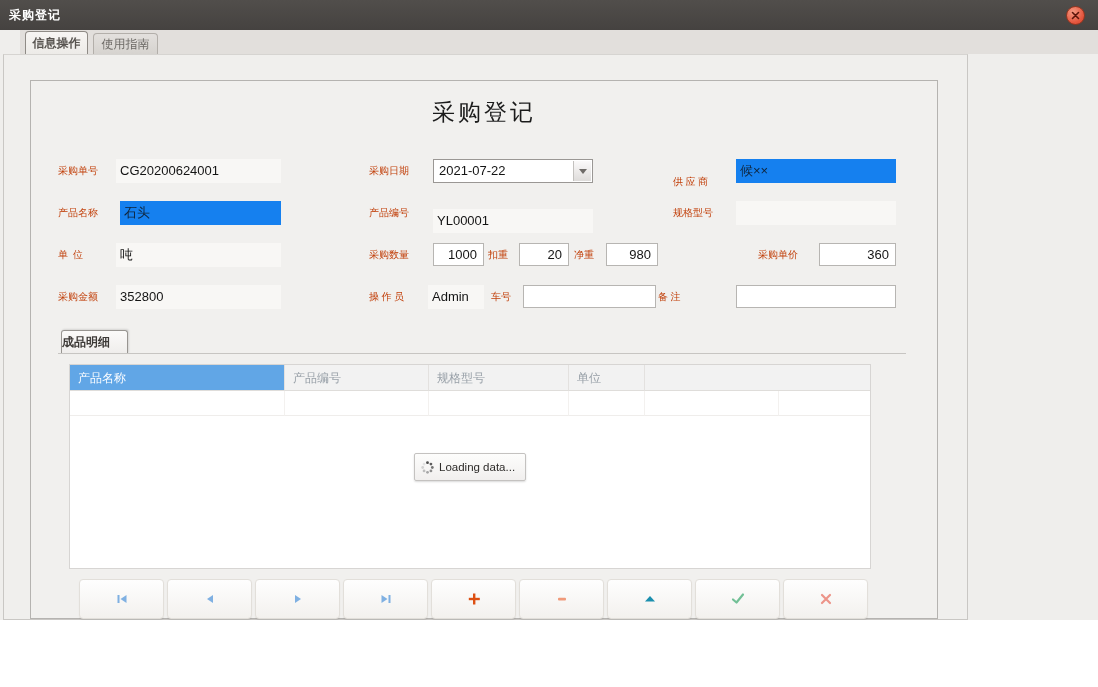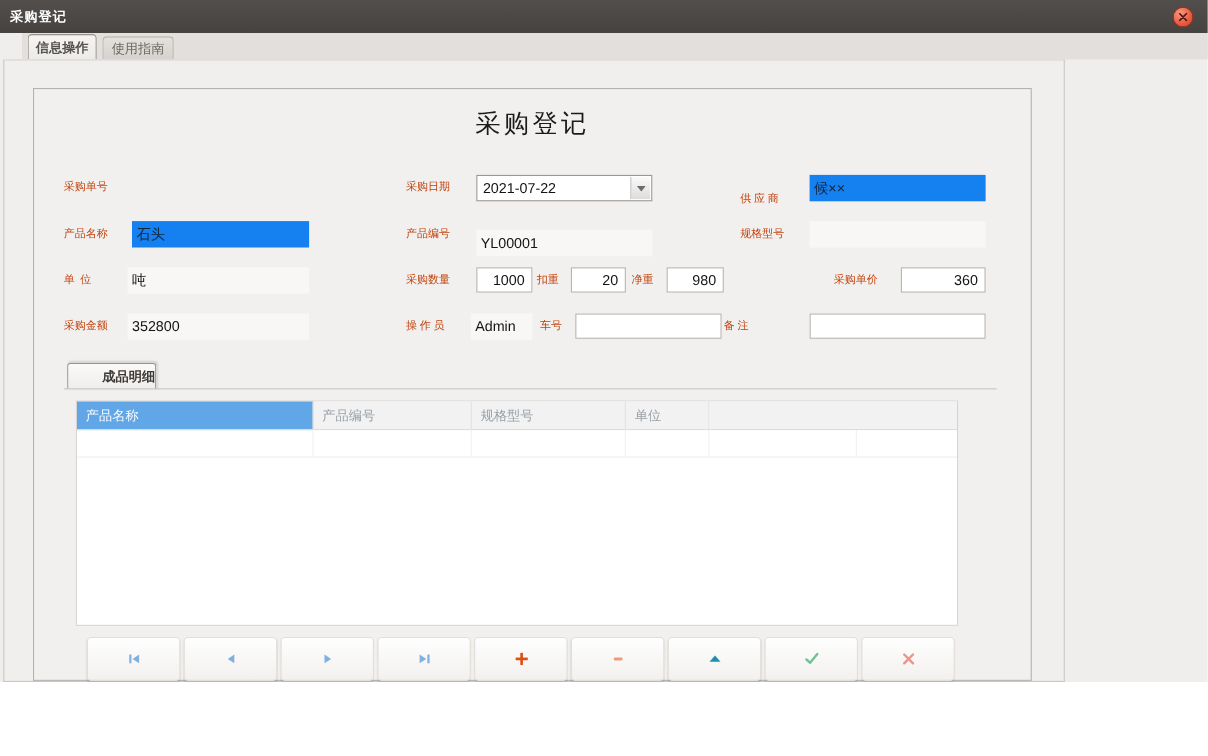--- a/index.html
+++ b/index.html
@@ -44,23 +44,23 @@
 
   .combo { position:absolute; height:24px; background:#ffffff; border:1px solid #9a9794; }
   .combo-text { position:absolute; left:5px; top:0; line-height:22px; font-size:13px; color:#141414; }
   .combo-btn { position:absolute; right:1px; top:1px; width:18px; height:20px;
     background:linear-gradient(#fbfafa,#dedcda); border-left:1px solid #c3c1be;
     display:flex; align-items:center; justify-content:center; cursor:pointer; }
   .caret-down { width:0; height:0; border-left:4px solid transparent; border-right:4px solid transparent;
     border-top:5px solid #6e6b68; }
 
   
-  .detail-tab { position:absolute; left:30px; top:249px; width:81px; height:24px;
+  .detail-tab { position:absolute; left:30px; top:249px; width:67px; height:24px;
     background:linear-gradient(#fbfaf9,#efedeb); border:1px solid #989591; border-bottom:none;
-    border-radius:3px 3px 0 0; text-align:right; line-height:23px; font-size:12px; font-weight:bold;
+    border-radius:3px 3px 0 0; text-align:left; line-height:23px; font-size:12px; font-weight:bold;
     color:#3c3936; box-shadow:1px -1px 2px rgba(0,0,0,0.12); cursor:pointer; }
   .detail-rule { position:absolute; left:27px; top:272px; width:848px; height:1px; background:#c7c5c2; }
 
   
   .grid { position:absolute; left:38px; top:283px; width:802px; height:205px;
     background:#ffffff; border:1px solid #d7d5d3; }
   .grid-header { display:flex; height:26px; }
   .gh-cell { height:26px; line-height:26px; font-size:12px; color:#98a0a8; padding-left:8px;
     background:#f2f2f2; border-right:1px solid #e3e1df; border-bottom:1px solid #dfddda;
     overflow:hidden; white-space:nowrap; cursor:pointer; }
@@ -104,20 +104,21 @@
       <div class="tab active">信息操作</div>
       <div class="tab inactive">使用指南</div>
     </div>
 
     <div class="tabpage"></div>
 
     <div class="panel">
       <div class="form-title">采购登记</div>
 
       <span class="lbl" style="left:27px; top:78px;">采购单号</span>
+      <div class="field field-flat" style="left:85px; top:78px; width:165px;">CG20200624001</div>
 
       <span class="lbl" style="left:338px; top:78px;">采购日期</span>
       <div class="combo" style="left:402px; top:78px; width:160px;">
         <span class="combo-text">2021-07-22</span>
         <div class="combo-btn">
           <span class="caret-down"></span>
         </div>
       </div>
 
       <span class="lbl" style="left:642px; top:78px;margin-top:11px;">供 应 商</span>
@@ -173,20 +174,33 @@
         <div class="grid-row">
           <div class="gr-cell c0"></div>
           <div class="gr-cell c1"></div>
           <div class="gr-cell c2"></div>
           <div class="gr-cell c3"></div>
           <div class="gr-cell c4"></div>
           <div class="gr-cell c5"></div>
         </div>
       </div>
 
+      <div class="loading">
+        <svg width="13" height="13" viewBox="0 0 14 14">
+          <circle cx="7" cy="1.8" r="1.5" fill="#4a4a4a"></circle>
+          <circle cx="10.7" cy="3.3" r="1.5" fill="#5e5e5e"></circle>
+          <circle cx="12.2" cy="7" r="1.5" fill="#757575"></circle>
+          <circle cx="10.7" cy="10.7" r="1.5" fill="#8d8d8d"></circle>
+          <circle cx="7" cy="12.2" r="1.5" fill="#a5a5a5"></circle>
+          <circle cx="3.3" cy="10.7" r="1.5" fill="#bdbdbd"></circle>
+          <circle cx="1.8" cy="7" r="1.5" fill="#d2d2d2"></circle>
+          <circle cx="3.3" cy="3.3" r="1.5" fill="#e2e2e2"></circle>
+        </svg>
+        <span class="loading-text">Loading data...</span>
+      </div>
 
       <div class="nav-btn" style="left:48px;">
         <svg width="16" height="16" viewBox="0 0 16 16">
           <rect x="3.5" y="4" width="2" height="8" fill="#7fb0e2"></rect>
           <polygon points="12.5,4 6.5,8 12.5,12" fill="#7fb0e2"></polygon>
         </svg>
       </div>
       <div class="nav-btn" style="left:136px;">
         <svg width="16" height="16" viewBox="0 0 16 16">
           <polygon points="11,4 5,8 11,12" fill="#7fb0e2"></polygon>

